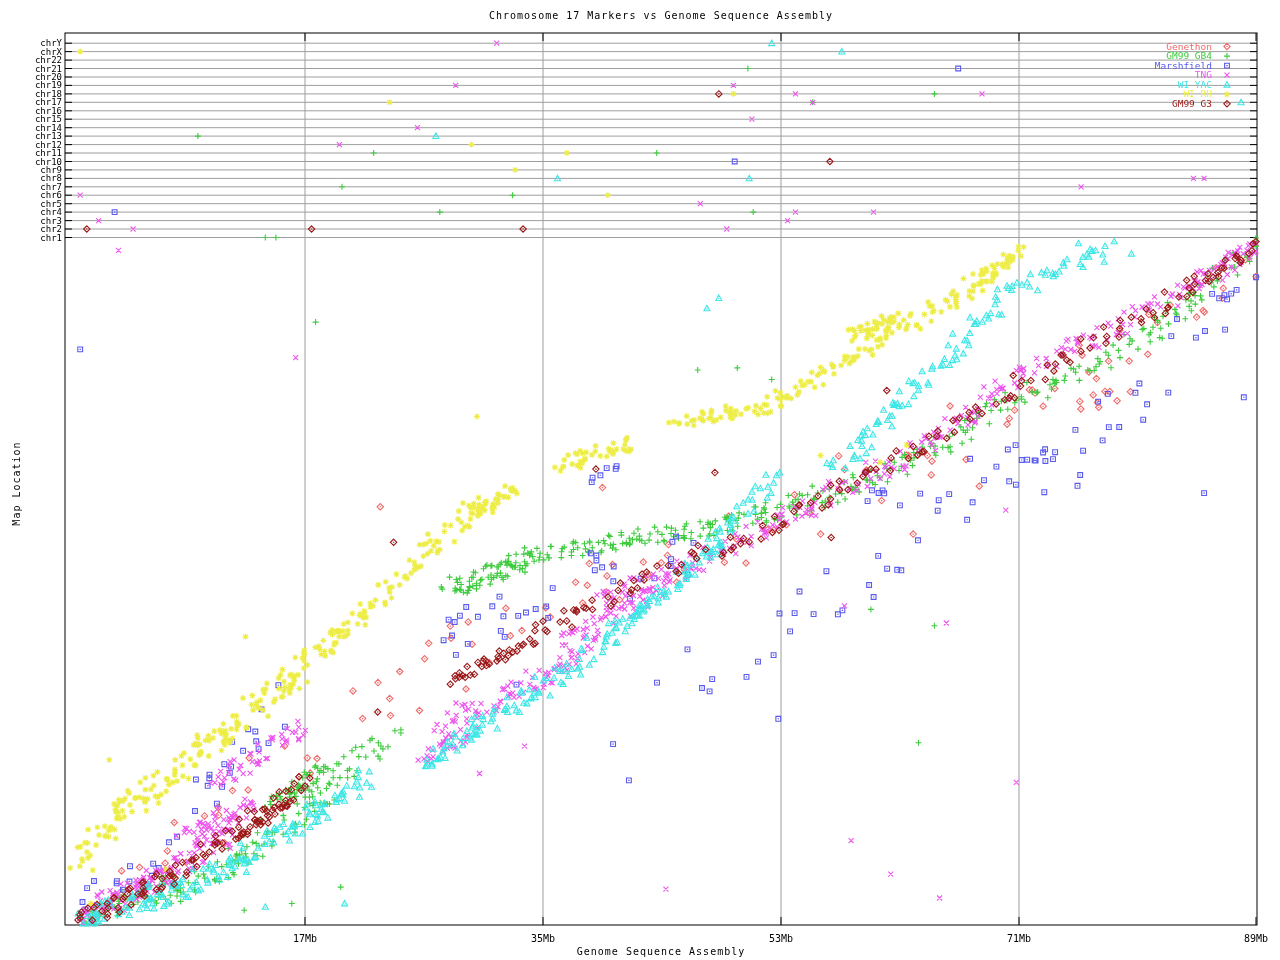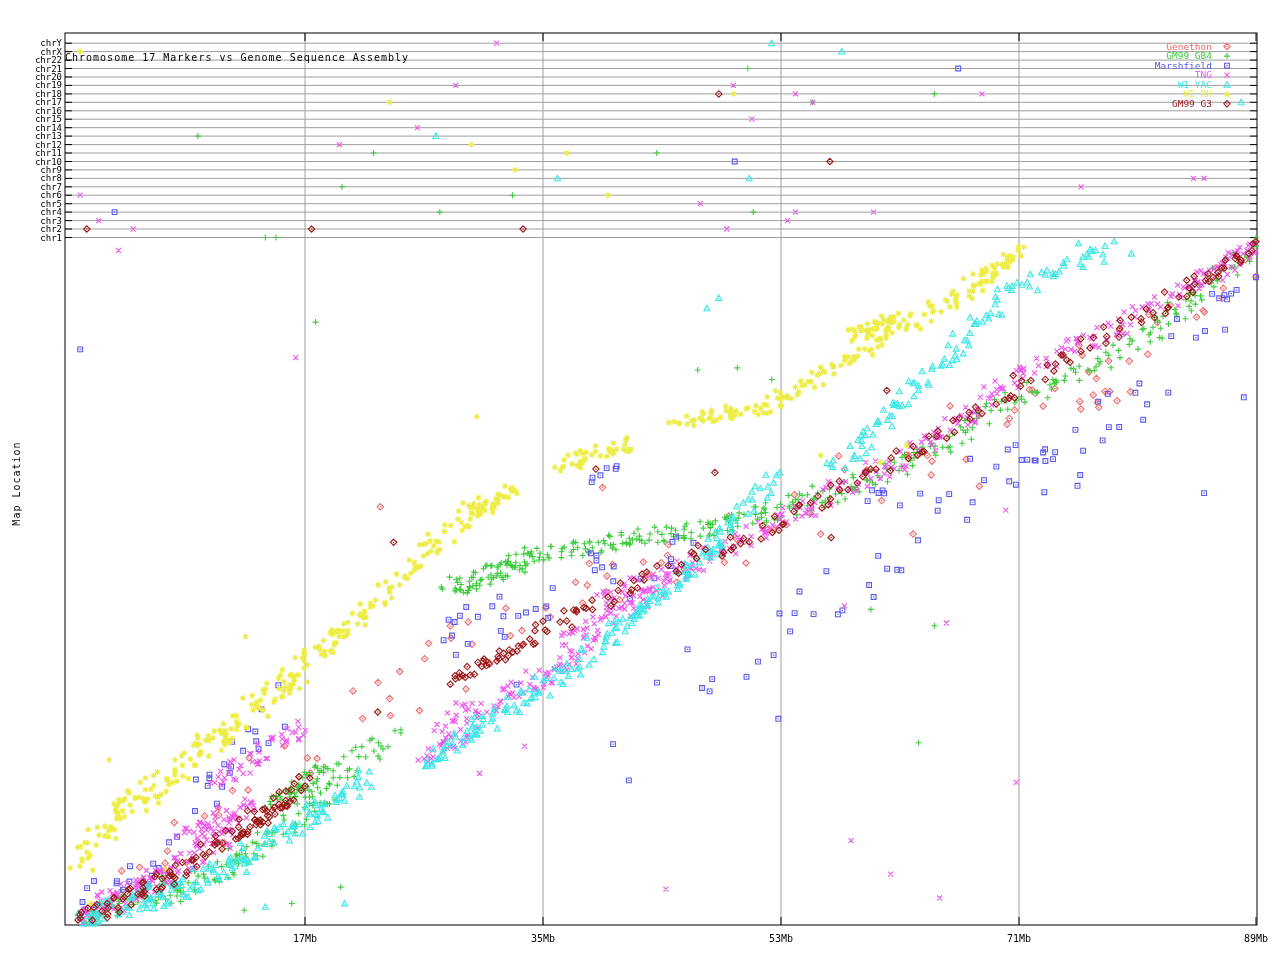--- a/index.html
+++ b/index.html
@@ -1,29 +1,30 @@
 <!DOCTYPE html>
 <html><head>
 <meta charset="utf-8">
 <style>
   html,body{margin:0;padding:0;background:#ffffff;}
   #stage{position:relative;width:1280px;height:960px;background:#ffffff;overflow:hidden;
          font-family:"DejaVu Sans Mono","Liberation Mono",monospace;}
   .lbl{position:absolute;color:#000;font-size:10px;white-space:nowrap;}
-  #title{left:65px;width:1192px;top:10px;letter-spacing:1px;margin-top:42px;}
+  #title{left:65px;width:1192px;top:10px;text-align:center;letter-spacing:1px;}
   #xlabel{left:65px;width:1192px;top:946px;text-align:center;letter-spacing:1px;}
   #ylabel{left:-39px;top:478px;width:110px;text-align:center;transform:rotate(-90deg);letter-spacing:1px;}
   svg text{font-family:"DejaVu Sans Mono","Liberation Mono",monospace;}
 </style>
 </head>
 <body>
 
 <div id="stage">
   <div id="title" class="lbl">Chromosome 17 Markers vs Genome Sequence Assembly</div>
   <div id="ylabel" class="lbl">Map Location</div>
+  <div id="xlabel" class="lbl">Genome Sequence Assembly</div>
   <svg id="plot" width="1280" height="960" viewBox="0 0 1280 960">
       <g stroke="#9e9e9e" stroke-width="1">
         <line x1="305" y1="33" x2="305" y2="925"></line>
         <line x1="543" y1="33" x2="543" y2="925"></line>
         <line x1="781" y1="33" x2="781" y2="925"></line>
         <line x1="1019" y1="33" x2="1019" y2="925"></line>
         <line x1="65" y1="43.2" x2="1257" y2="43.2"></line>
         <line x1="65" y1="51.6" x2="1257" y2="51.6"></line>
         <line x1="65" y1="60.1" x2="1257" y2="60.1"></line>
         <line x1="65" y1="68.5" x2="1257" y2="68.5"></line>

